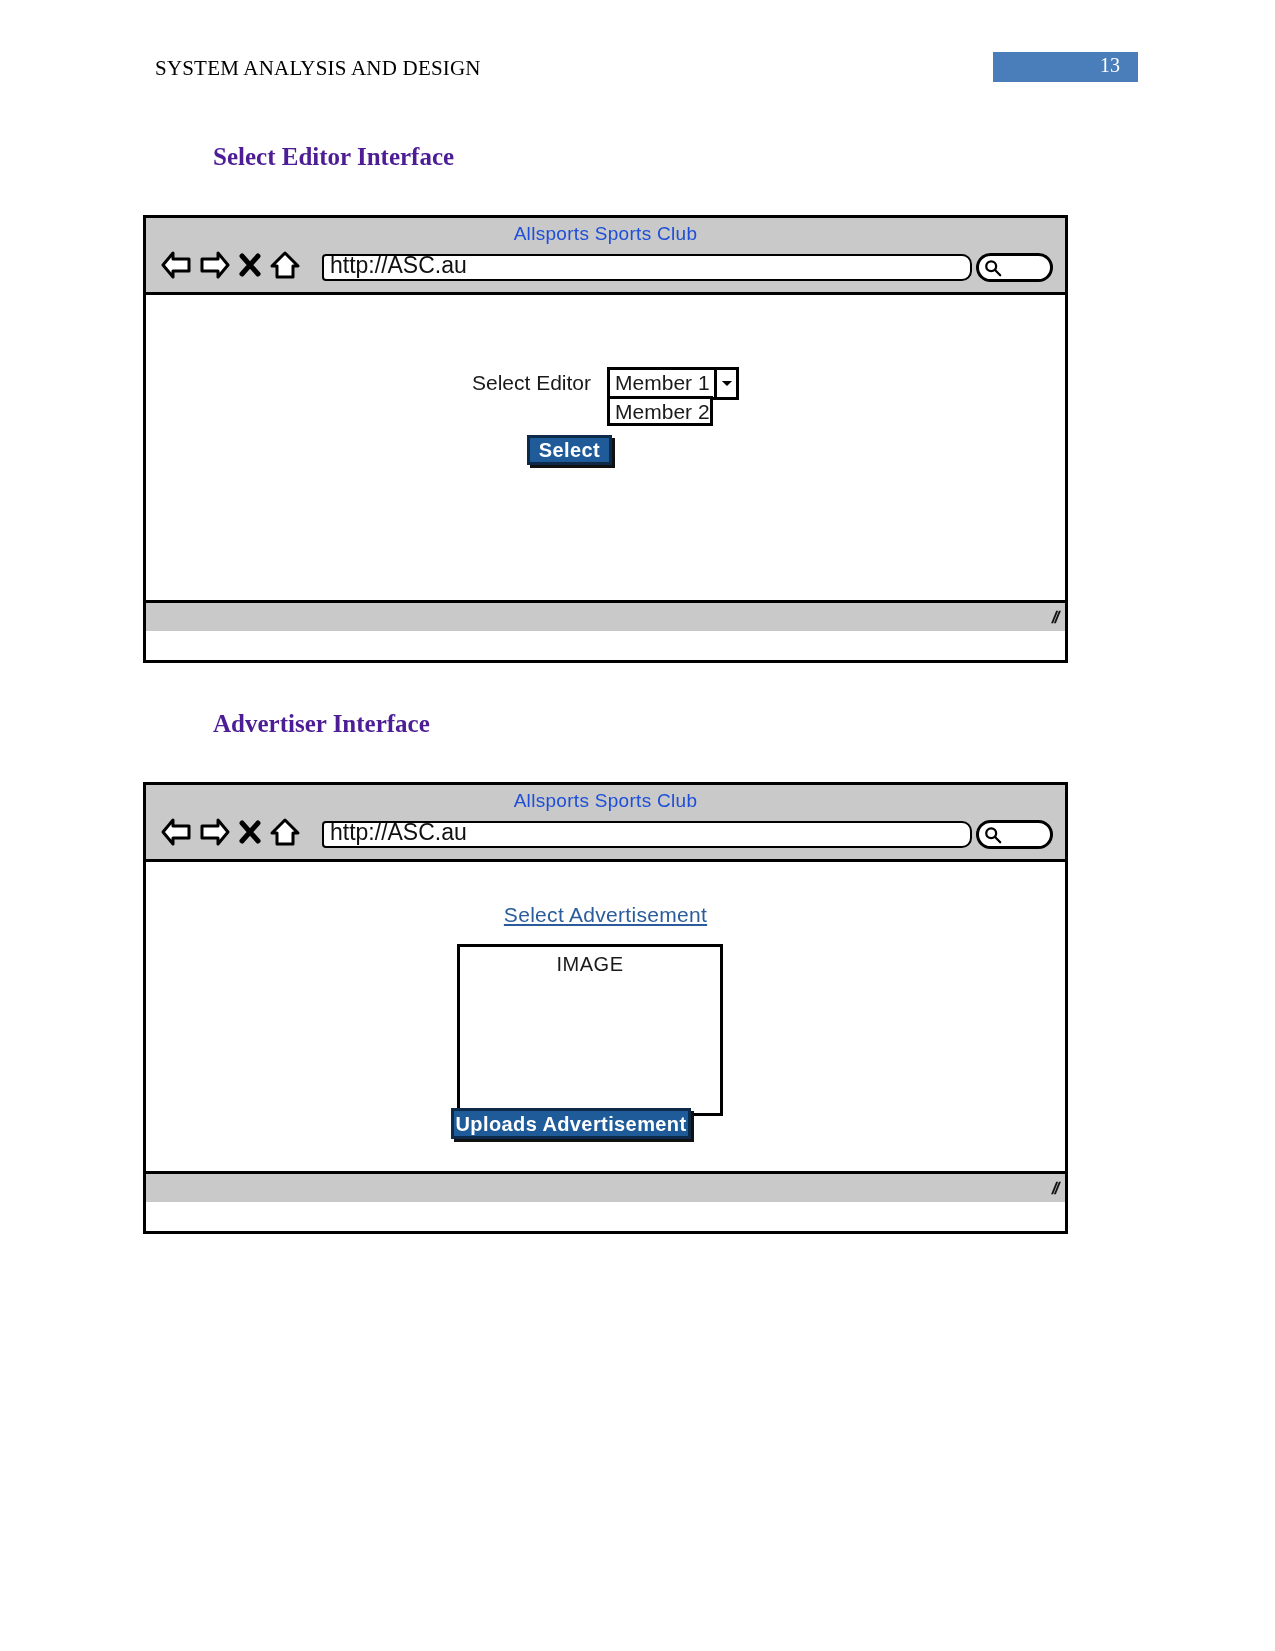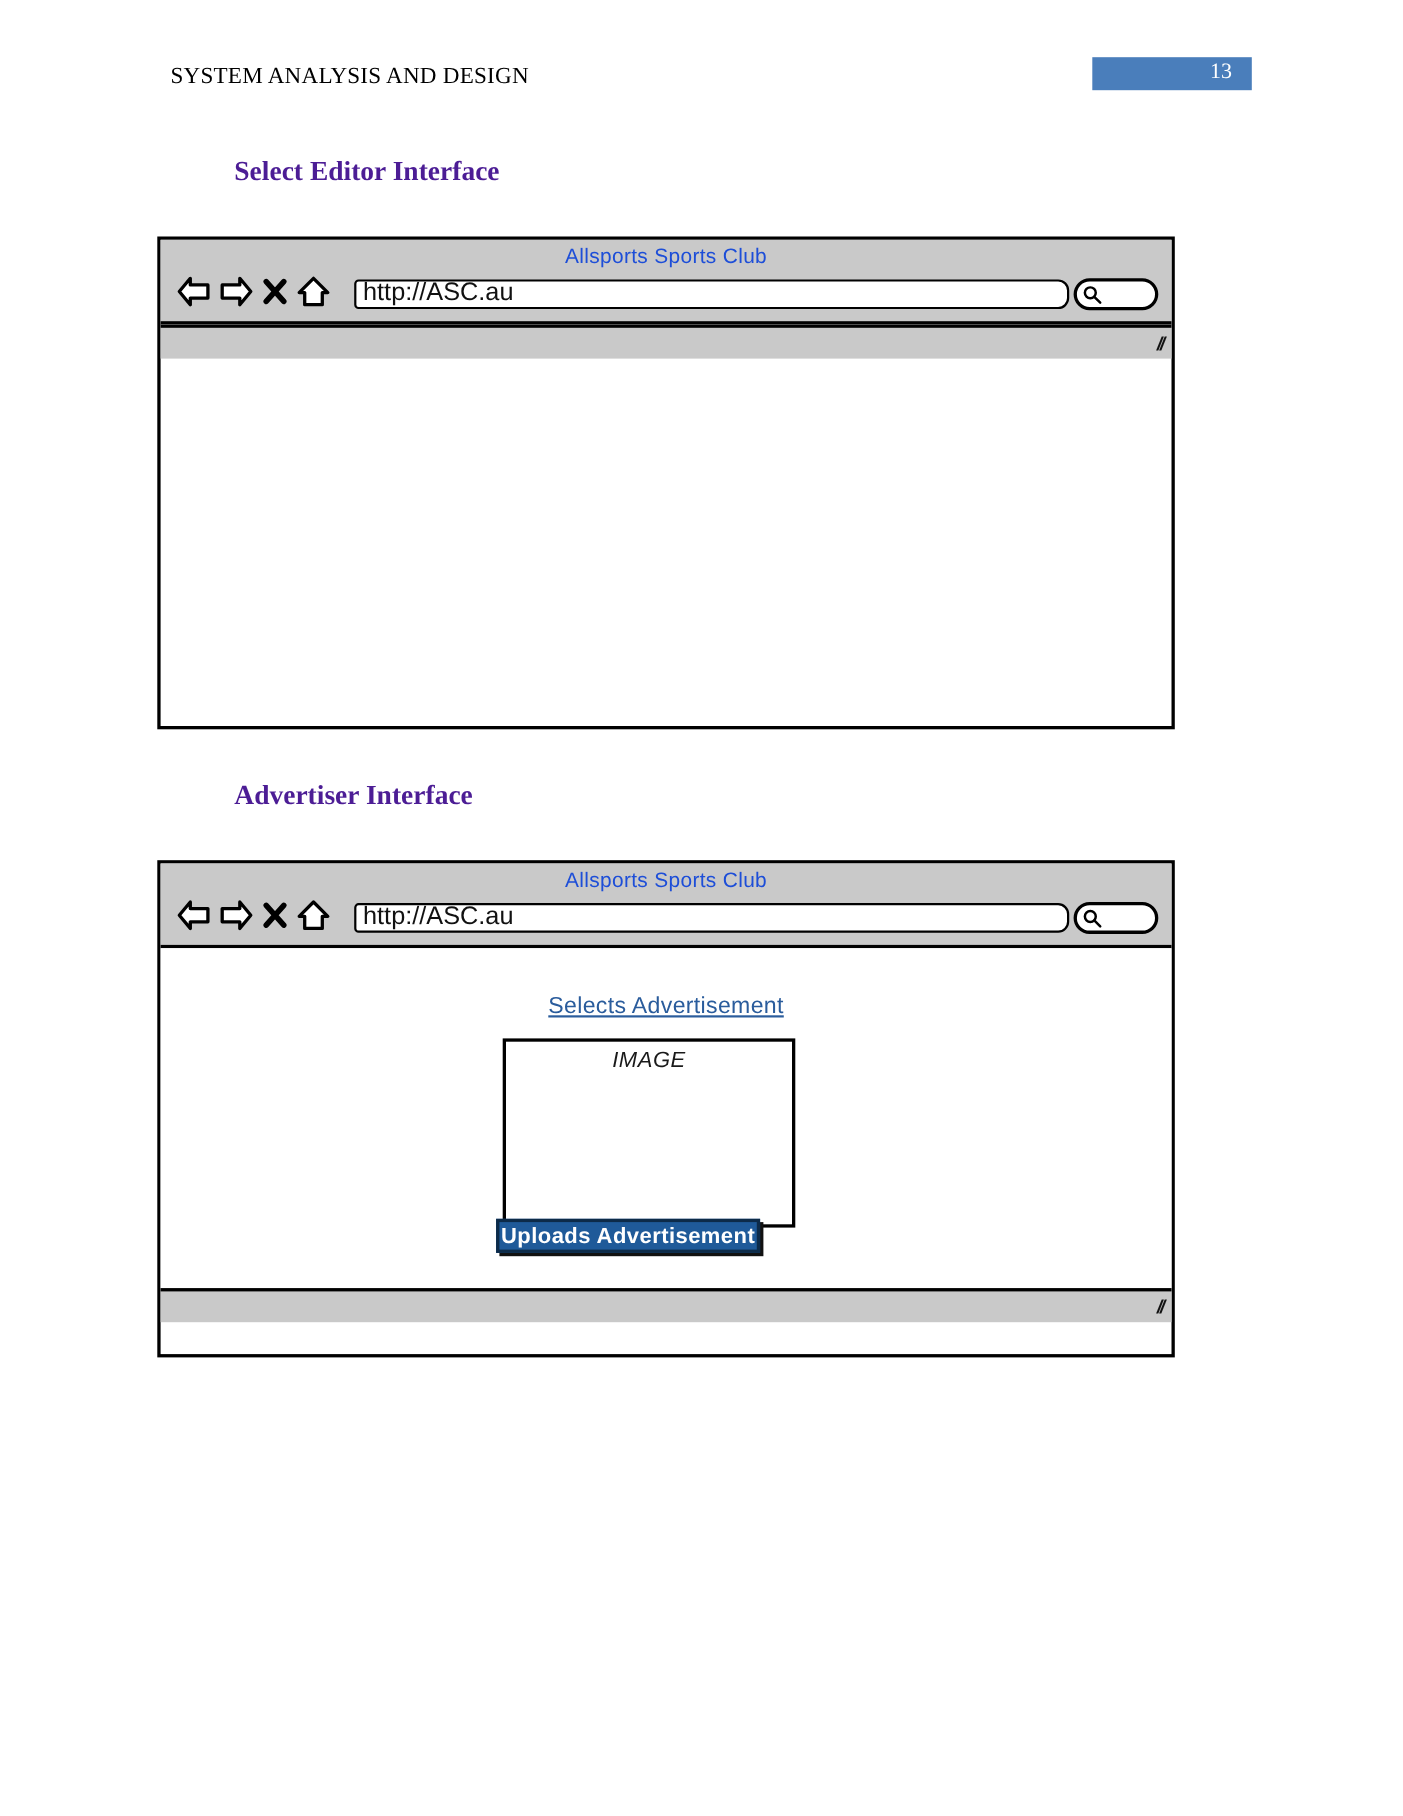--- a/index.html
+++ b/index.html
@@ -292,21 +292,20 @@
   .image-placeholder-label {
     position: absolute;
     top: 6px;
     left: 0;
     width: 100%;
     text-align: center;
     font-family: "Liberation Sans", sans-serif;
     font-size: 20px;
     color: #1a1a1a;
     letter-spacing: .5px;
-    font-style: italic;
   }
 </style>
 </head>
 <body>
 
 <div class="page-header">
   <div class="doc-header-title">SYSTEM ANALYSIS AND DESIGN</div>
   <div class="page-number-badge">13</div>
 </div>
 
@@ -347,20 +346,41 @@
     <div class="search-pill">
       <span class="mag">
         <svg viewBox="0 0 20 20" width="18" height="18">
           <circle cx="8" cy="8" r="5.5" fill="#ffffff" stroke="#000000" stroke-width="2.5"></circle>
           <path d="M12 12 L18 18" stroke="#000000" stroke-width="2.5" stroke-linecap="round"></path>
         </svg>
       </span>
     </div>
   </div>
 
+  <div class="browser-viewport" id="viewport-1">
+
+    <div class="select-editor-row">
+      <span class="form-label">Select Editor</span>
+
+      <span class="dropdown-stack">
+        <span class="dropdown-control">
+          <span class="dropdown-value">Member 1</span>
+          <span class="dropdown-arrow">
+            <svg viewBox="0 0 14 10" width="12" height="9">
+              <path d="M1 2 L7 8 L13 2 Z" fill="#000000"></path>
+            </svg>
+          </span>
+        </span>
+        <span class="dropdown-option">Member 2</span>
+      </span>
+    </div>
+
+    <div class="mockup-button" id="select-button">Select</div>
+
+  </div>
 
   <div class="browser-footer">
     <span class="resize-grip">//</span>
   </div>
 </div>
 
 <div class="section-caption" id="caption-2">Advertiser Interface</div>
 
 <div class="browser-window" id="window-2">
 
@@ -399,21 +419,21 @@
         <svg viewBox="0 0 20 20" width="18" height="18">
           <circle cx="8" cy="8" r="5.5" fill="#ffffff" stroke="#000000" stroke-width="2.5"></circle>
           <path d="M12 12 L18 18" stroke="#000000" stroke-width="2.5" stroke-linecap="round"></path>
         </svg>
       </span>
     </div>
   </div>
 
   <div class="browser-viewport" id="viewport-2">
 
-    <div class="ad-link">Selects Advertisement</div>
+    <div class="ad-link">Select Advertisement</div>
 
     <div class="image-placeholder">
       <div class="image-placeholder-label">IMAGE</div>
     </div>
 
     <div class="mockup-button" id="upload-button">Uploads Advertisement</div>
 
   </div>
 
   <div class="browser-footer">

